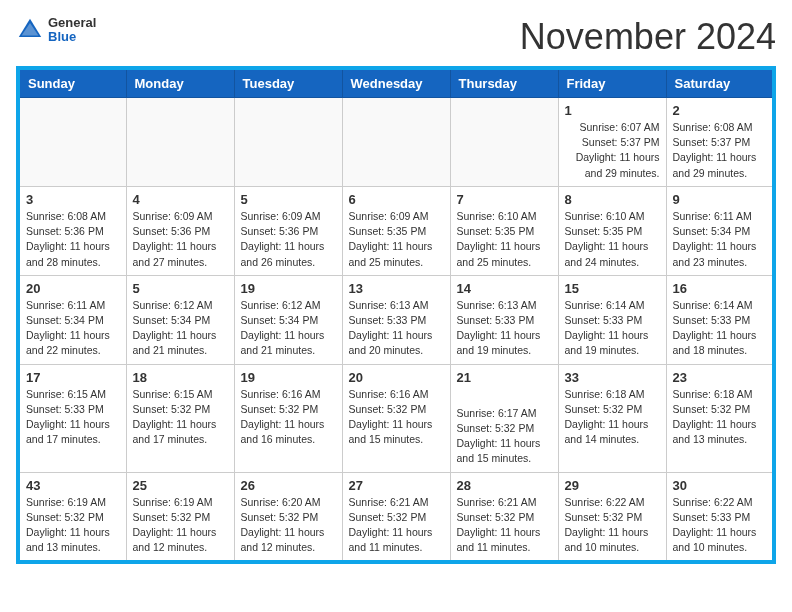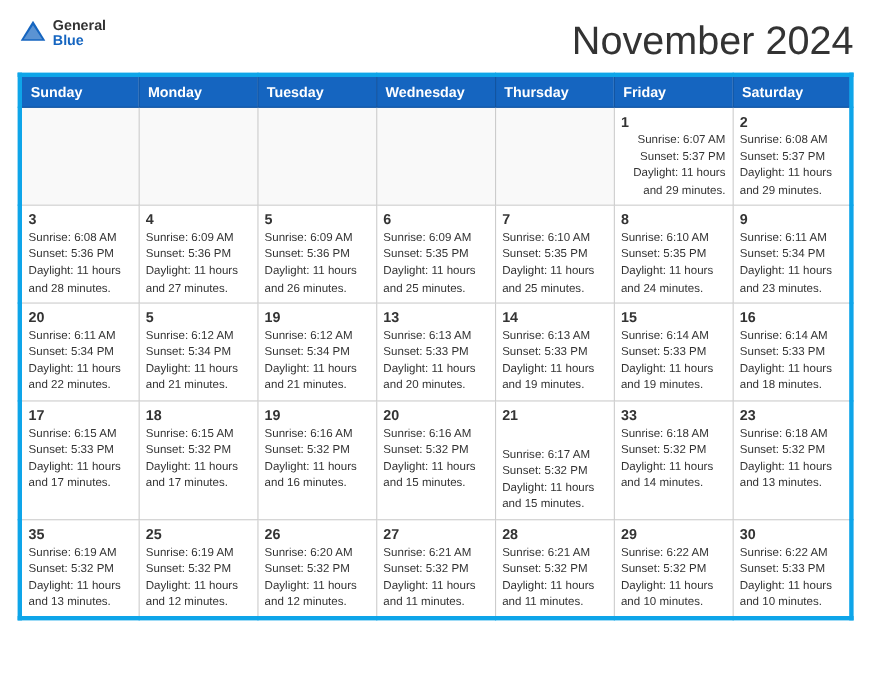--- a/index.html
+++ b/index.html
@@ -285,21 +285,21 @@
         <td>
           <span class="day-num">23</span>
           <div class="day-info" style="white-space: pre-line;">Sunrise: 6:18 AM
 Sunset: 5:32 PM
 Daylight: 11 hours
 and 13 minutes.</div>
         </td>
       </tr>
       <tr>
         <td>
-          <span class="day-num">35</span>
+          <span class="day-num">43</span>
           <div class="day-info" style="white-space: pre-line;">Sunrise: 6:19 AM
 Sunset: 5:32 PM
 Daylight: 11 hours
 and 13 minutes.</div>
         </td>
         <td>
           <span class="day-num">25</span>
           <div class="day-info" style="white-space: pre-line;">Sunrise: 6:19 AM
 Sunset: 5:32 PM
 Daylight: 11 hours

